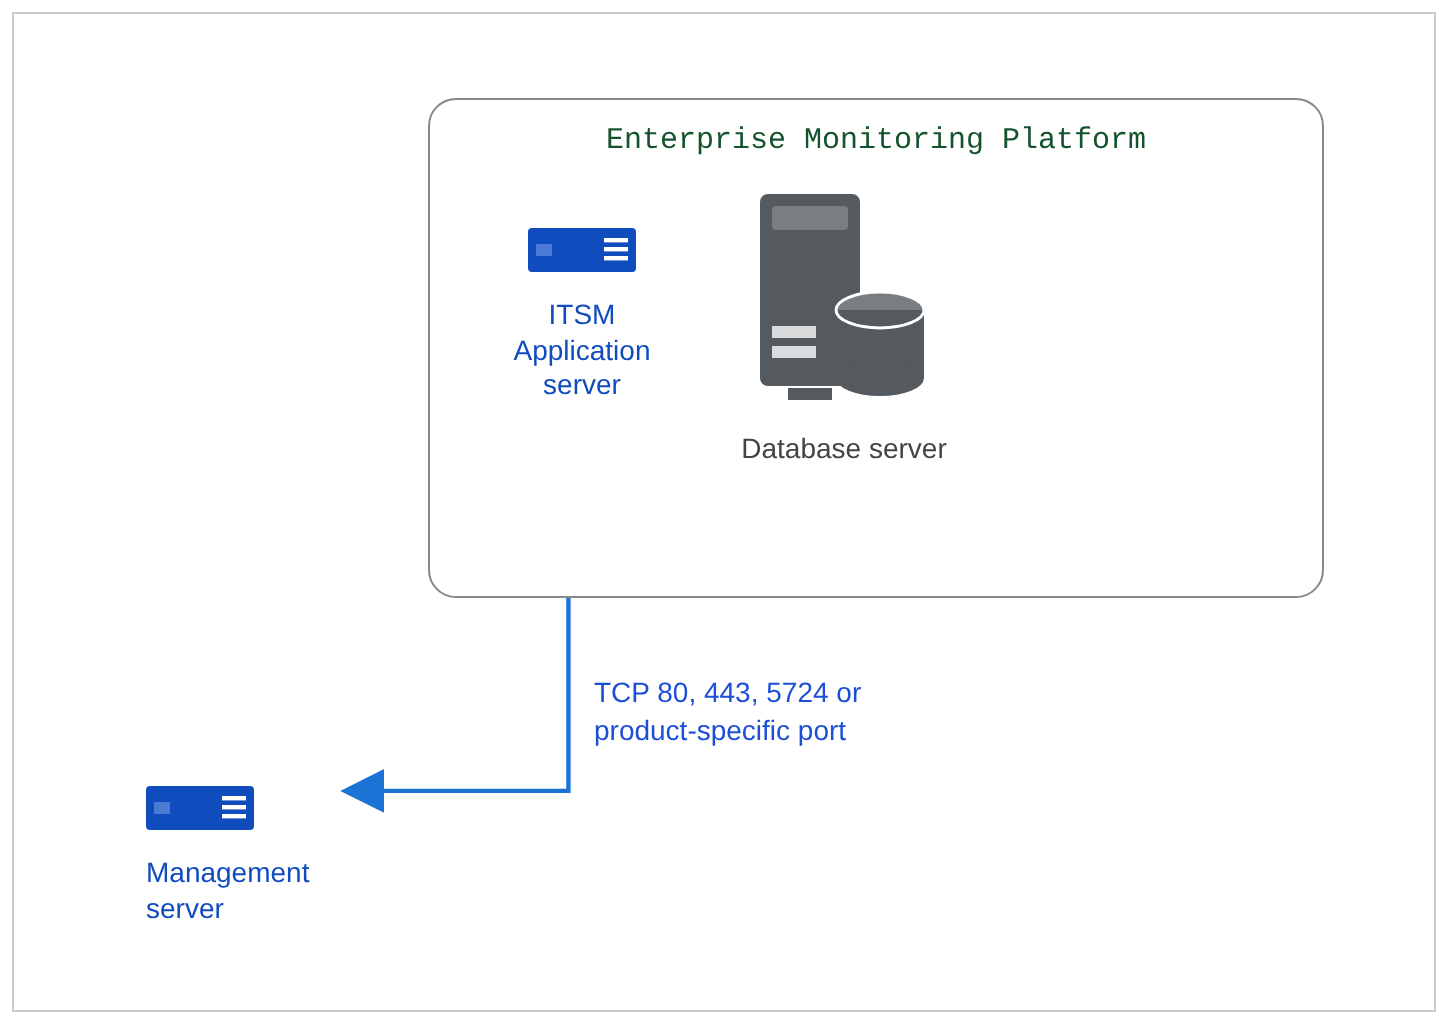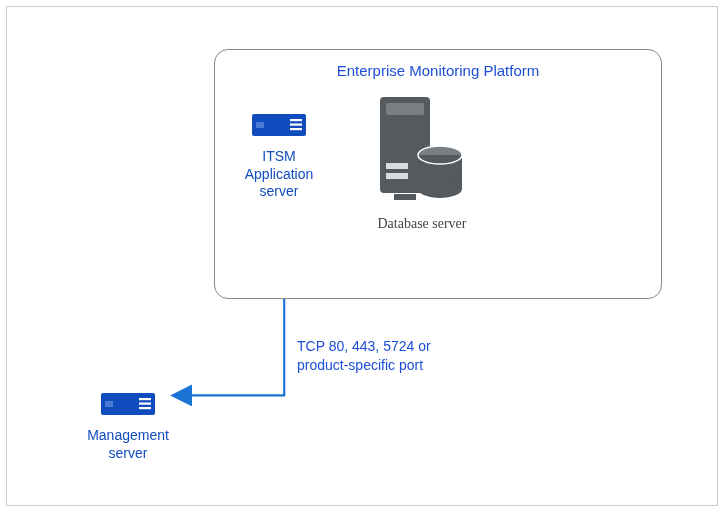--- a/index.html
+++ b/index.html
@@ -29,55 +29,55 @@
       border-radius: 14px;
       background: #ffffff;
     }
     .platform-title {
       position: absolute;
       top: 12px;
       left: 0;
       right: 0;
       text-align: center;
       font-size: 15px;
-      color: #1d4ed8;
+      color: #14532d;
+      font-family: Liberation Mono, monospace;
     }
     .itsm-server {
       position: absolute;
       top: 107px;
-      left: 222px;
+      left: 234px;
       width: 100px;
       text-align: center;
     }
     .itsm-label {
       margin-top: 8px;
       font-size: 14px;
       color: #114cbf;
       line-height: 1.25;
     }
     .db-server {
       position: absolute;
       top: 88px;
       left: 355px;
       width: 120px;
       text-align: center;
-      font-family: Liberation Serif, serif;
     }
     .db-label {
       margin-top: 6px;
       font-size: 14px;
       color: #444444;
       line-height: 1.25;
     }
     .mgmt-server {
       position: absolute;
       top: 386px;
       left: 66px;
       width: 110px;
-      text-align: center;
+      text-align: left;
     }
     .mgmt-label {
       margin-top: 8px;
       font-size: 14px;
       color: #114cbf;
       line-height: 1.25;
     }
     .conn-label {
       position: absolute;
       top: 330px;

